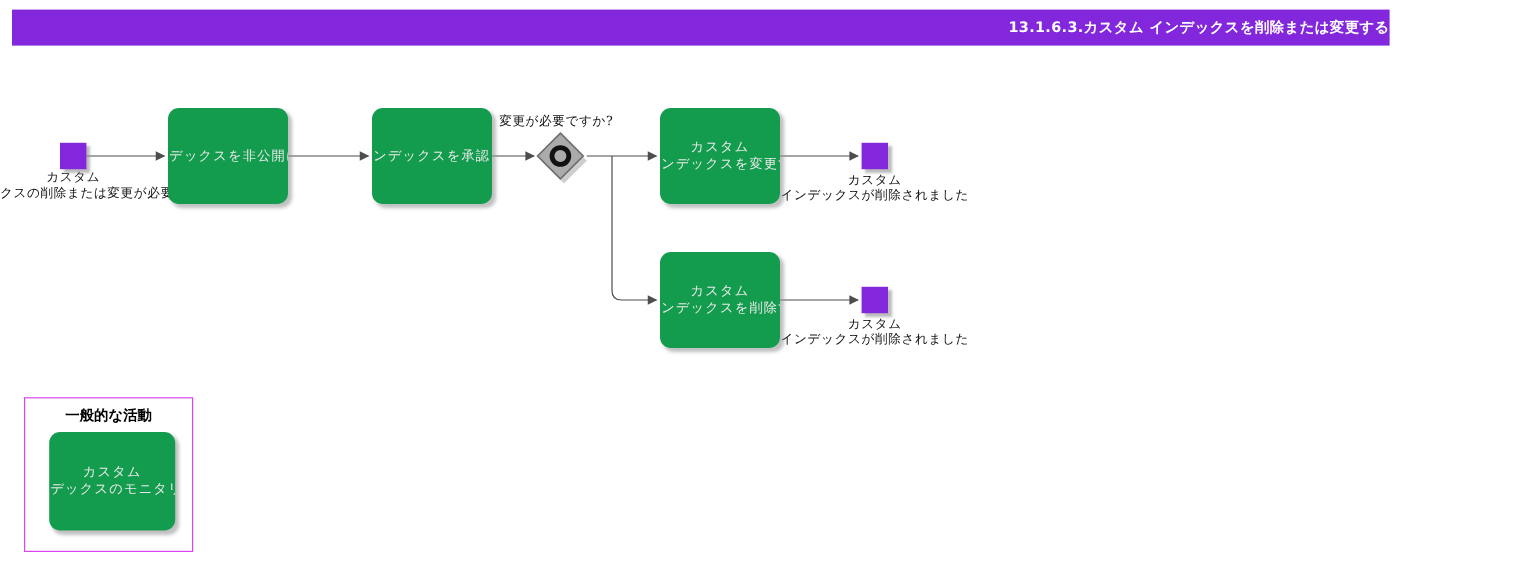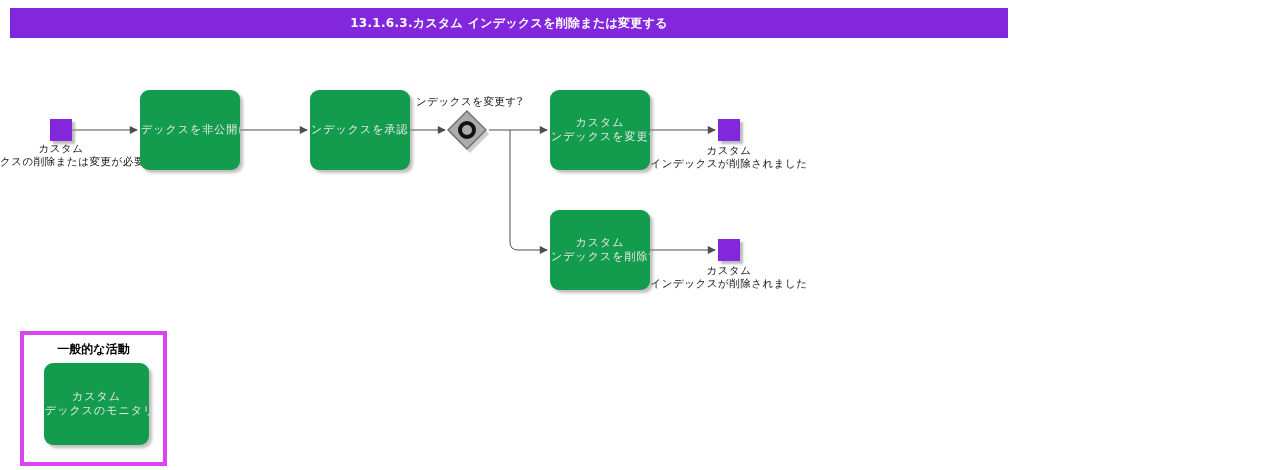--- a/index.html
+++ b/index.html
@@ -1,22 +1,22 @@
 <!DOCTYPE html>
 <html><head>
 <meta charset="utf-8">
 <style>
   html,body{margin:0;padding:0;}
   body{
     width:1280px;height:470px;position:relative;overflow:hidden;
     background:#ffffff;font-family:"DejaVu Serif", serif;
   }
   .titlebar{
-    position:absolute;left:10px;top:8px;width:998px;height:30px;
-    background:#8227DB;display:flex;align-items:center;justify-content:center;
+    position:absolute;left:10px;top:8px;width:1148px;height:30px;
+    background:#8227DB;display:flex;align-items:center;justify-content:flex-end;
     z-index:3;
   }
   .titlebar span{
     color:#ffffff;font-family:"DejaVu Sans", sans-serif;
     font-weight:bold;font-size:12px;letter-spacing:0.3px;
   }
   svg.edges{position:absolute;left:0;top:0;z-index:1;}
   .sq{
     position:absolute;width:22px;height:22px;background:#8227DB;
     box-shadow:3px 3px 2px rgba(150,150,150,0.65);z-index:2;
@@ -34,21 +34,21 @@
   .boxline.center{text-align:center;}
   .boxline.left{text-align:left;padding-left:1px;}
   .lbl{
     position:absolute;color:#111111;font-size:10.5px;letter-spacing:0.5px;
     white-space:nowrap;z-index:1;line-height:12px;
   }
   .lbl.center{text-align:center;}
   .lbl.top{z-index:4;}
   .legend{
     position:absolute;left:20px;top:331px;width:139px;height:127px;
-    border:4px solid #d946ef;background:#ffffff;z-index:2;
+    border:1px solid #d946ef;background:#ffffff;z-index:2;
   }
   .legend-title{
     margin-top:6px;text-align:center;color:#000000;
     font-family:"DejaVu Sans", sans-serif;font-weight:bold;font-size:12px;
   }
   .legend .box{left:20px;top:28px;width:105px;height:82px;}
 </style>
 </head>
 <body>
 
@@ -83,21 +83,21 @@
   <div class="lbl" style="left:0px;top:155px;">クスの削除または変更が必要</div>
 
   <div class="box" style="left:140px;top:90px;">
     <div class="boxline left">デックスを非公開に</div>
   </div>
 
   <div class="box" style="left:310px;top:90px;">
     <div class="boxline left">ンデックスを承認しな</div>
   </div>
 
-  <div class="lbl top" style="left:416px;top:95px;">ンデックスを変更す?</div>
+  <div class="lbl top" style="left:416px;top:95px;">変更が必要ですか?</div>
 
   <div class="box" style="left:550px;top:90px;">
     <div class="boxline center">カスタム</div>
     <div class="boxline left">ンデックスを変更す</div>
   </div>
 
   <div class="box" style="left:550px;top:210px;">
     <div class="boxline center">カスタム</div>
     <div class="boxline left">ンデックスを削除す</div>
   </div>

